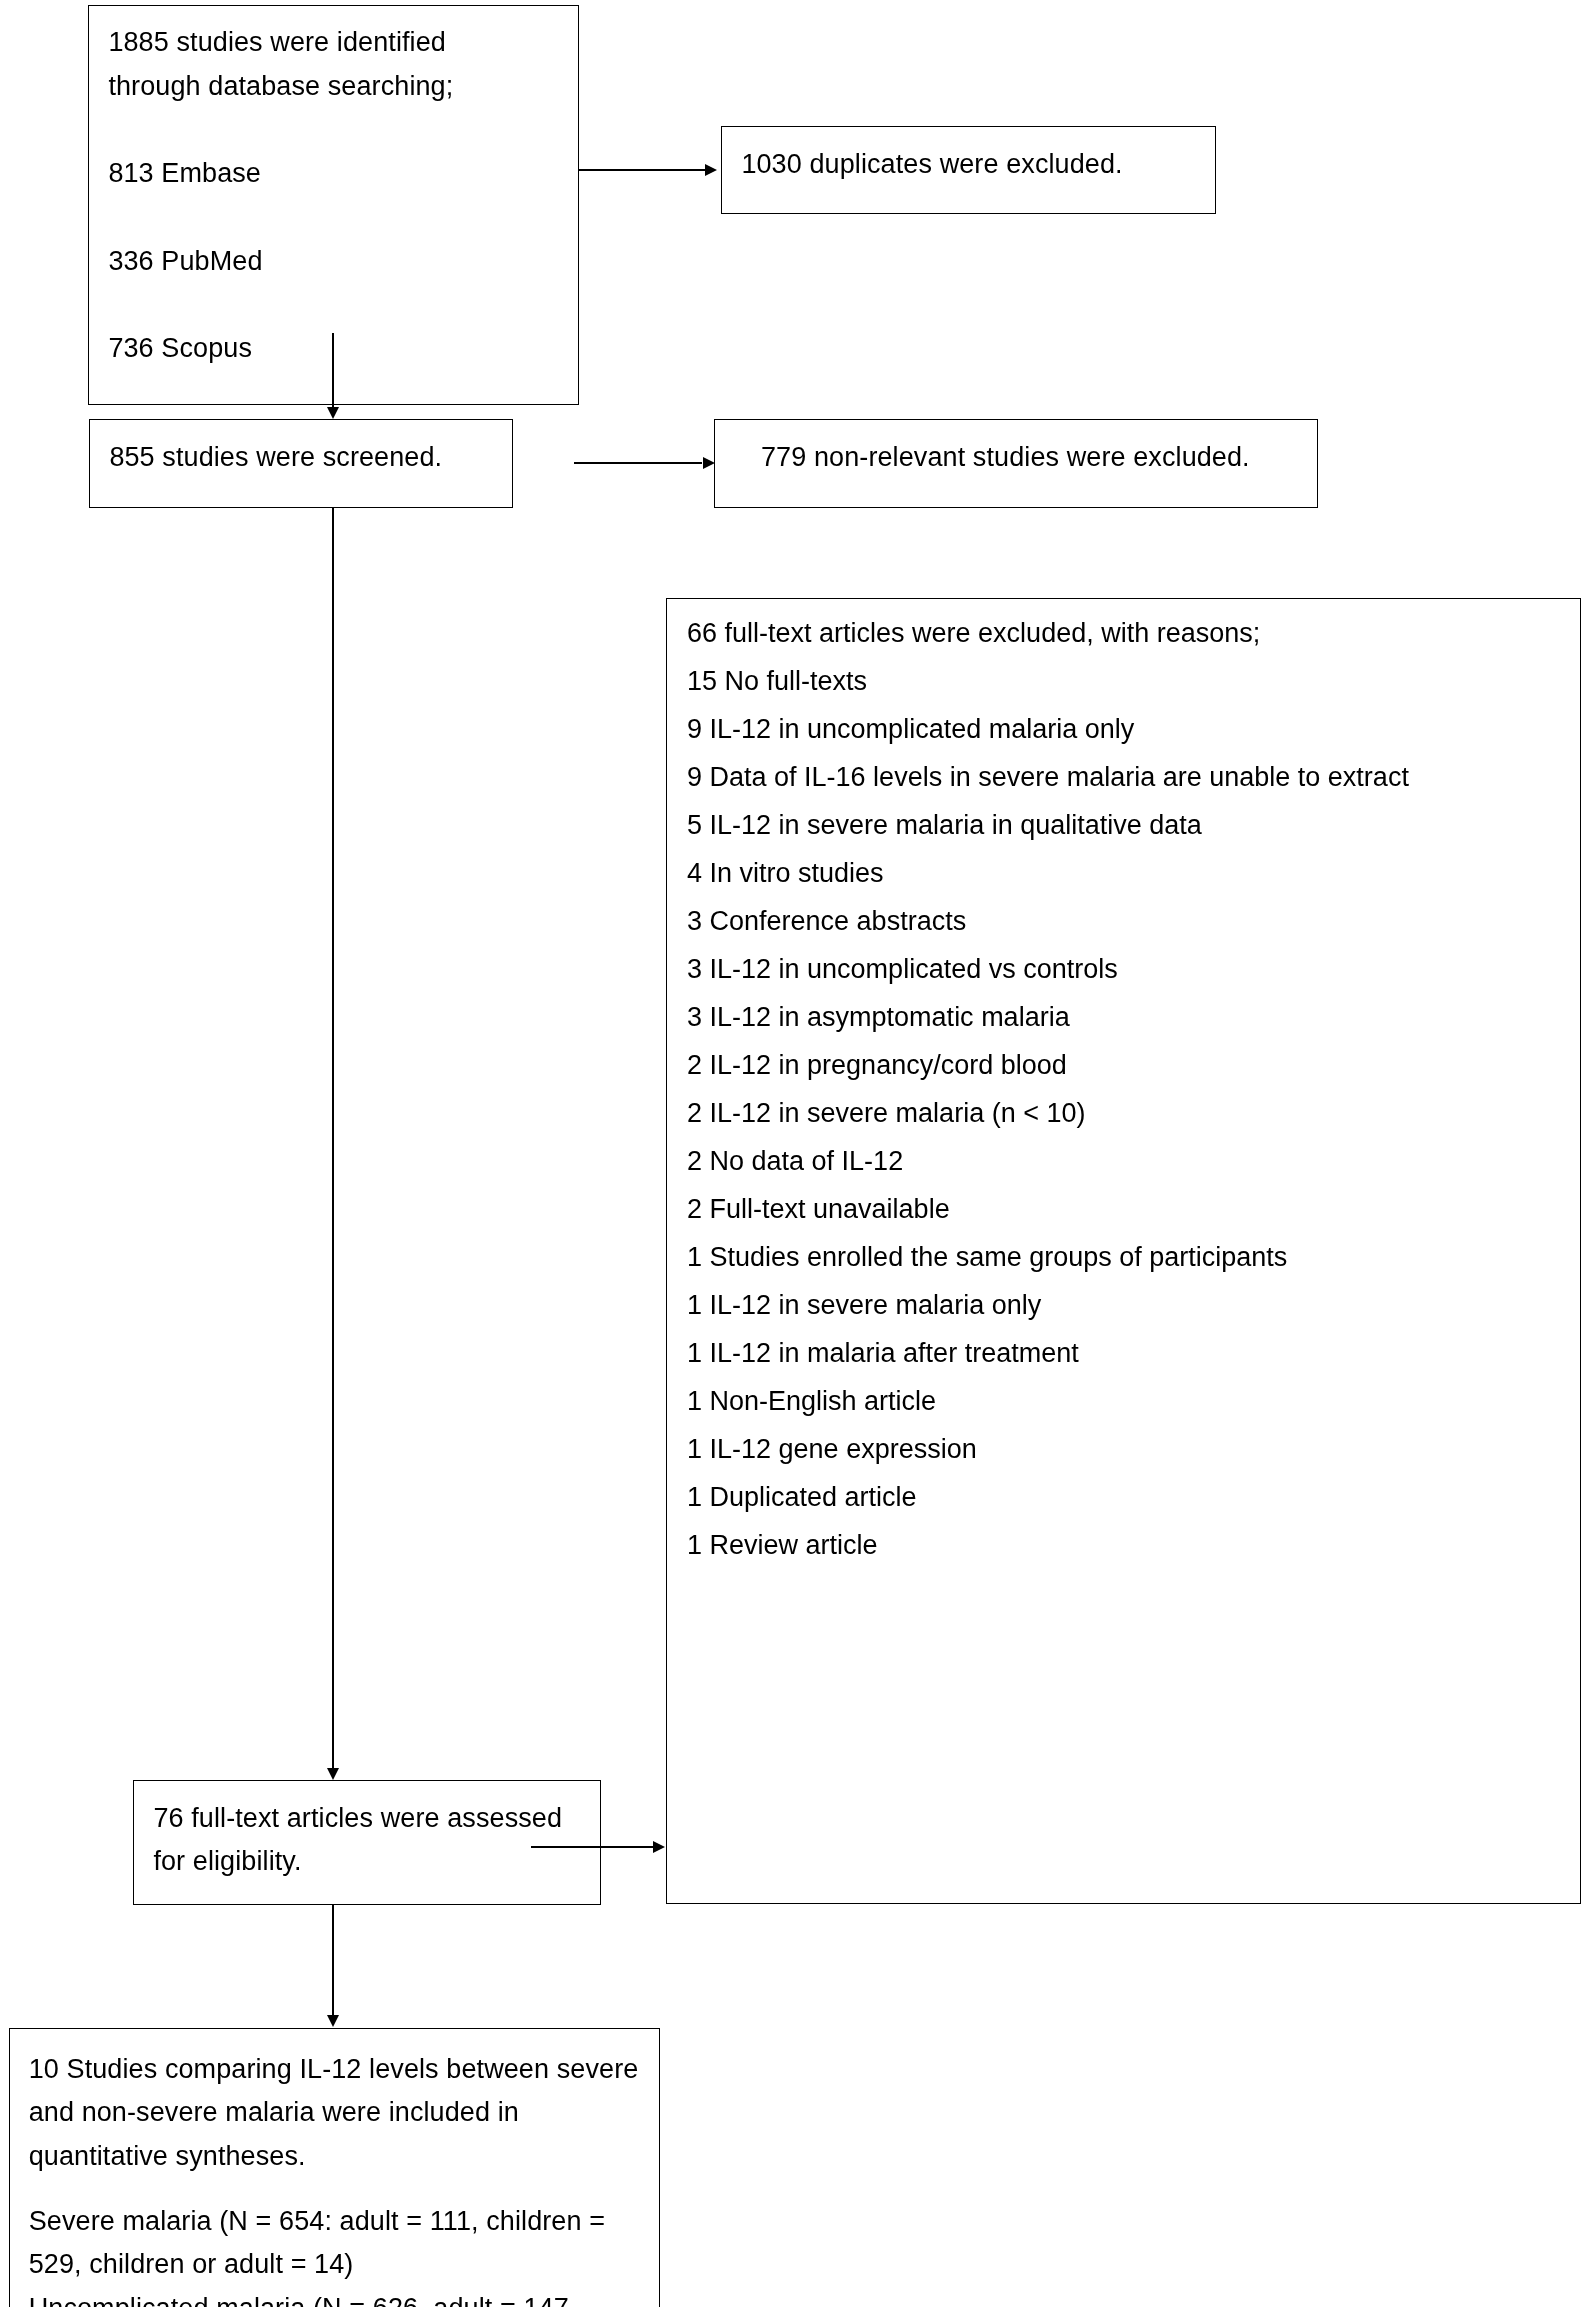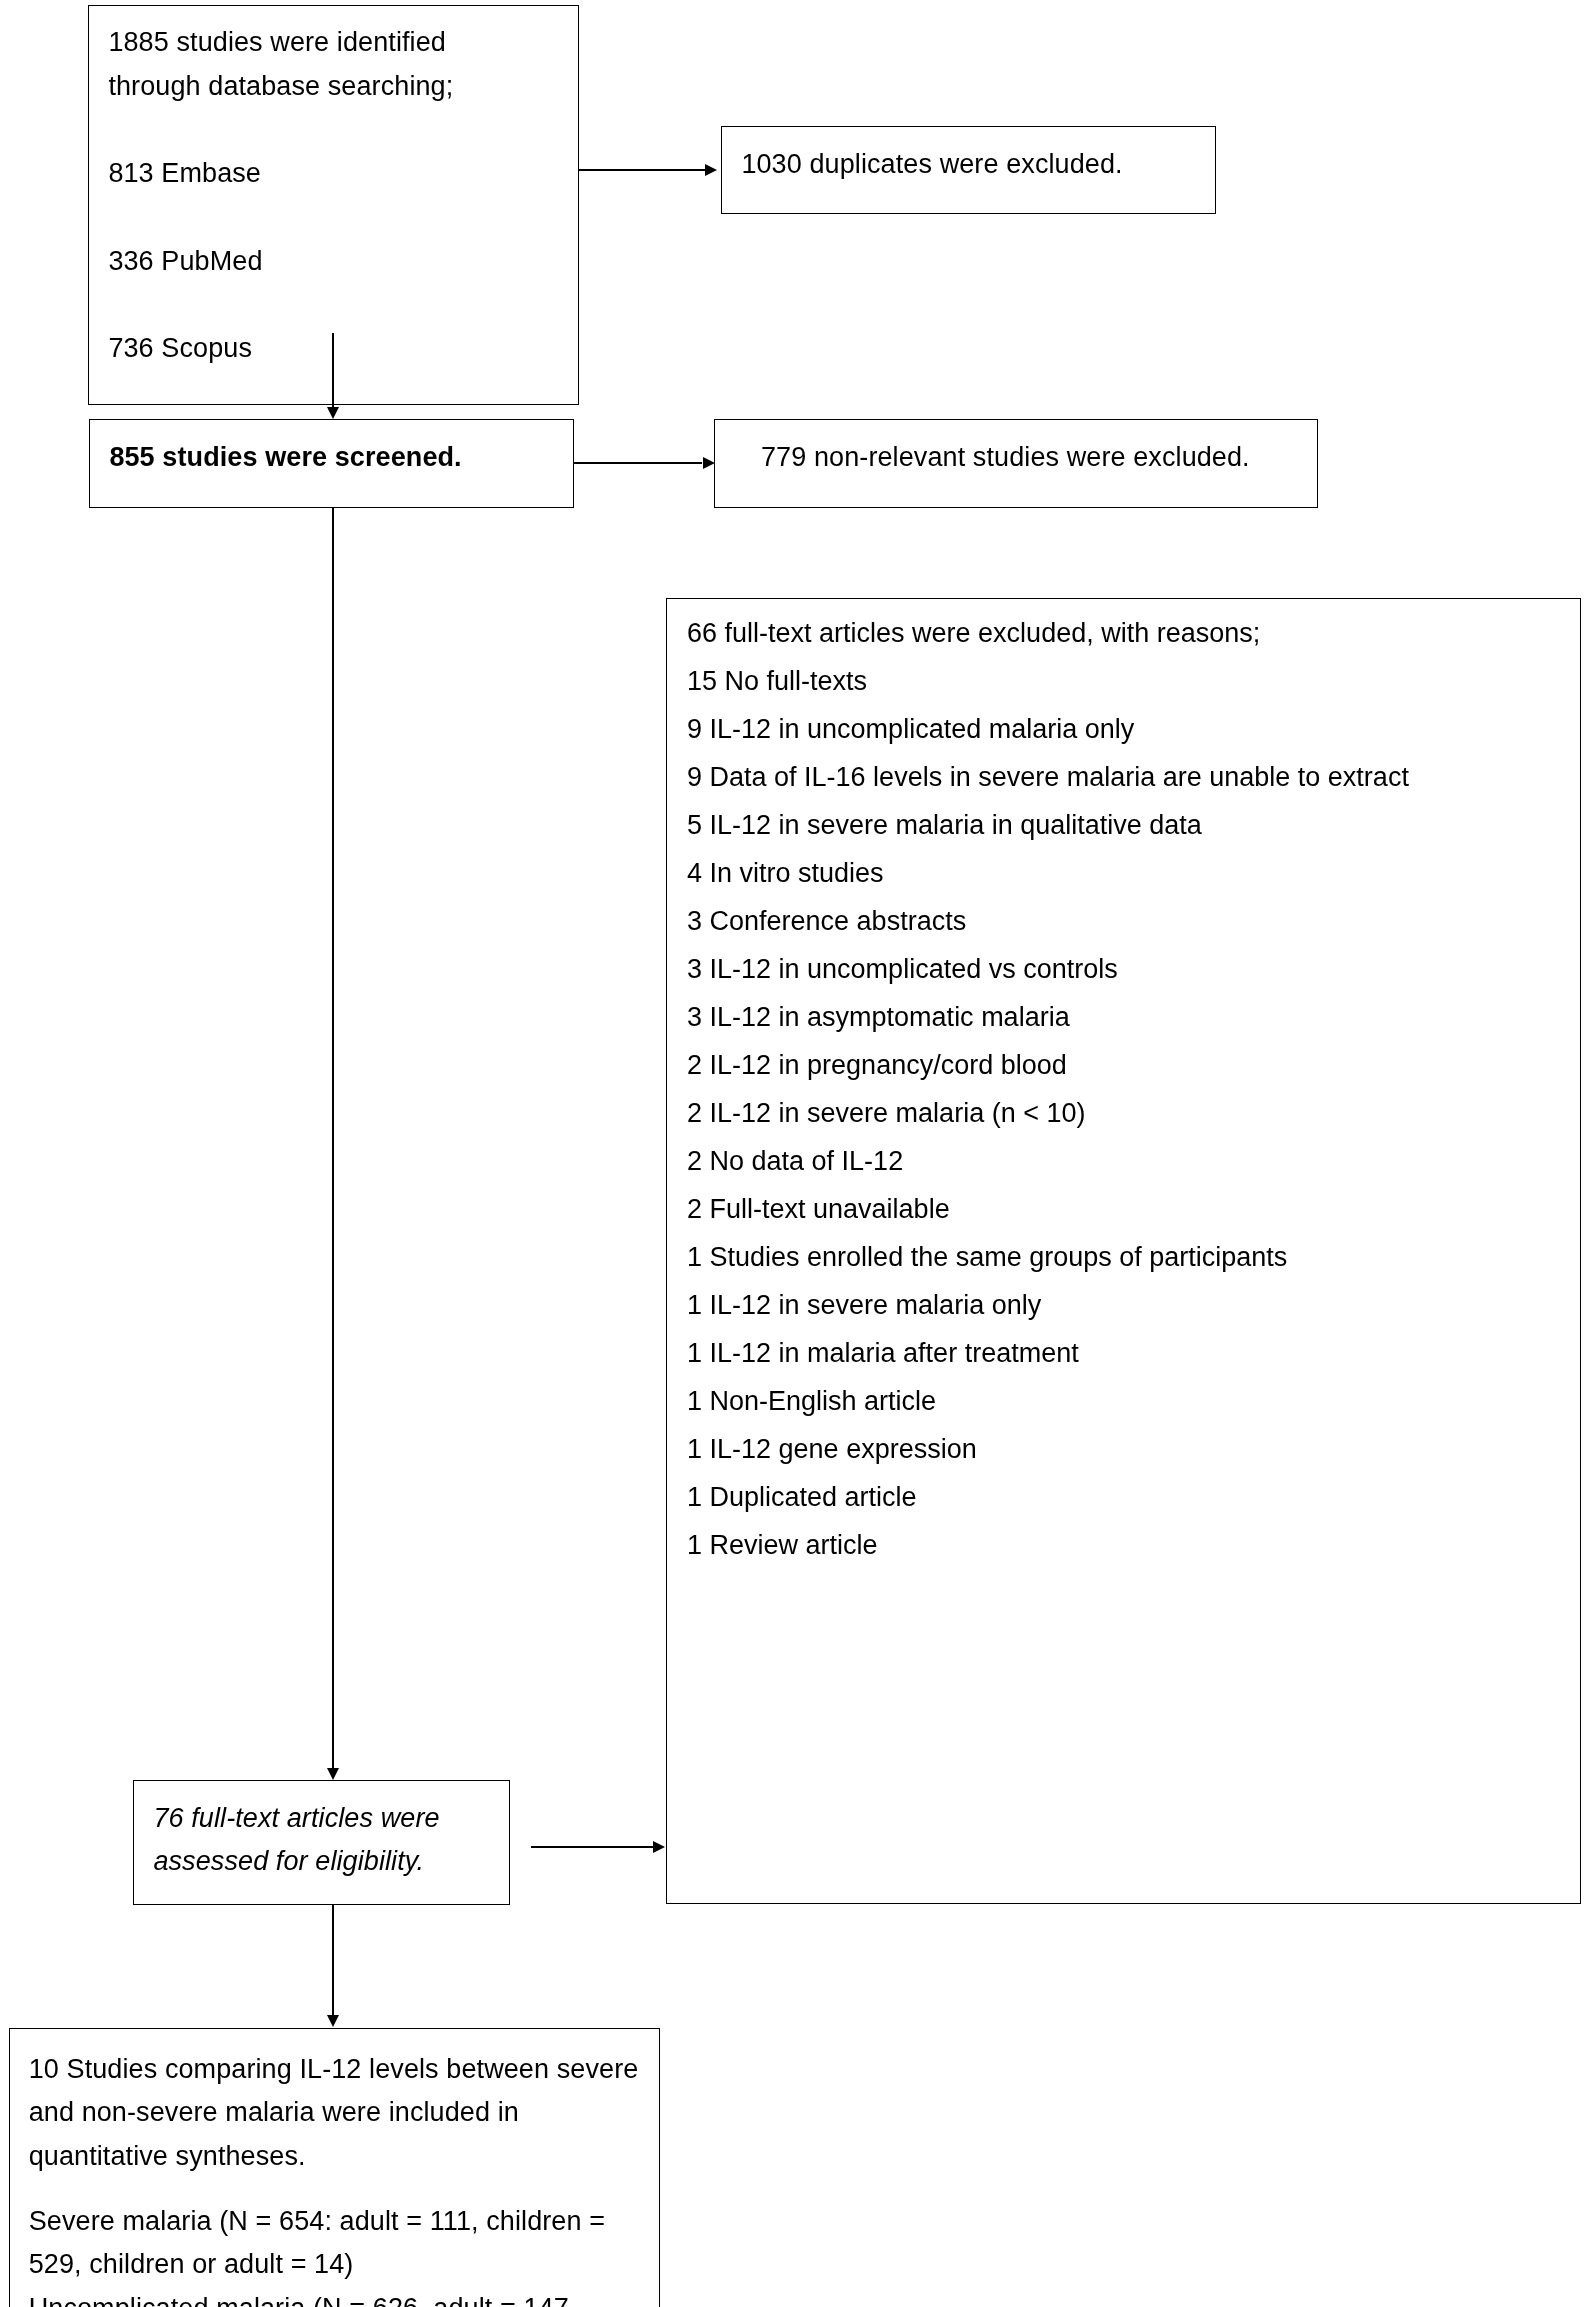--- a/index.html
+++ b/index.html
@@ -80,21 +80,21 @@
   <div class="line-h" style="left:579px; top:169px; width:126px;"></div>
   <div class="arrow-right" style="left:705px; top:164px;"></div>
 
   <div class="box" style="left:721px; top:126px; width:495px; height:88px;">
     <div class="box-text">1030 duplicates were excluded.</div>
   </div>
 
   <div class="line-v" style="left:332px; top:333px; height:74px;"></div>
   <div class="arrow-down" style="left:327px; top:407px;"></div>
 
-  <div class="box" style="left:89px; top:419px; width:485px; height:89px;font-weight:bold;">
+  <div class="box" style="left:89px; top:419px; width:424px; height:89px;">
     <div class="box-text">855 studies were screened.</div>
   </div>
 
   <div class="line-h" style="left:574px; top:462px; width:128px;"></div>
   <div class="arrow-right" style="left:703px; top:457px;"></div>
 
   <div class="box" style="left:714px; top:419px; width:604px; height:89px;padding-left:46px;">
     <div class="box-text">779 non-relevant studies were excluded.</div>
   </div>
 
@@ -121,21 +121,21 @@
           <p class="reason-line">1 IL-12 in severe malaria only</p>
           <p class="reason-line">1 IL-12 in malaria after treatment</p>
           <p class="reason-line">1 Non-English article</p>
           <p class="reason-line">1 IL-12 gene expression</p>
           <p class="reason-line">1 Duplicated article</p>
           <p class="reason-line">1 Review article</p>
         </div>
     </div>
   </div>
 
-  <div class="box" style="left:133px; top:1780px; width:377px; height:125px;font-style:italic;">
+  <div class="box" style="left:133px; top:1780px; width:468px; height:125px;">
     <div class="box-text">76 full-text articles were assessed for eligibility.</div>
   </div>
 
   <div class="line-h" style="left:531px; top:1846px; width:123px;"></div>
   <div class="arrow-right" style="left:653px; top:1841px;"></div>
 
   <div class="line-v" style="left:332px; top:1905px; height:111px;"></div>
   <div class="arrow-down" style="left:327px; top:2015px;"></div>
 
   <div class="box" style="left:9.2px; top:2028px; width:651px; height:341px; padding:18.5px 16.6px 15.7px 18.5px;">

